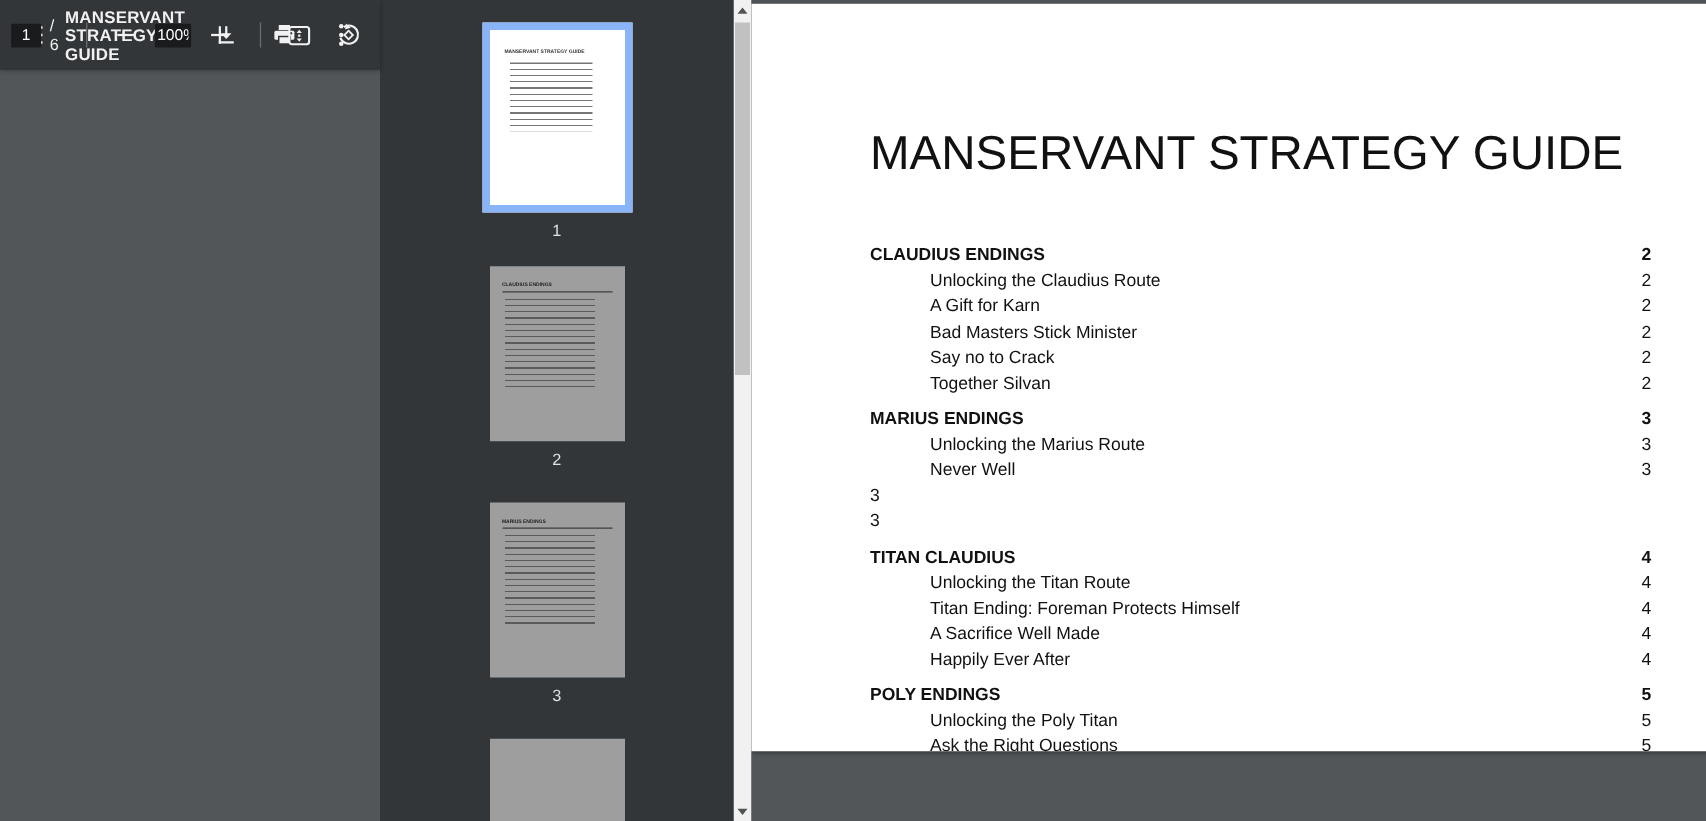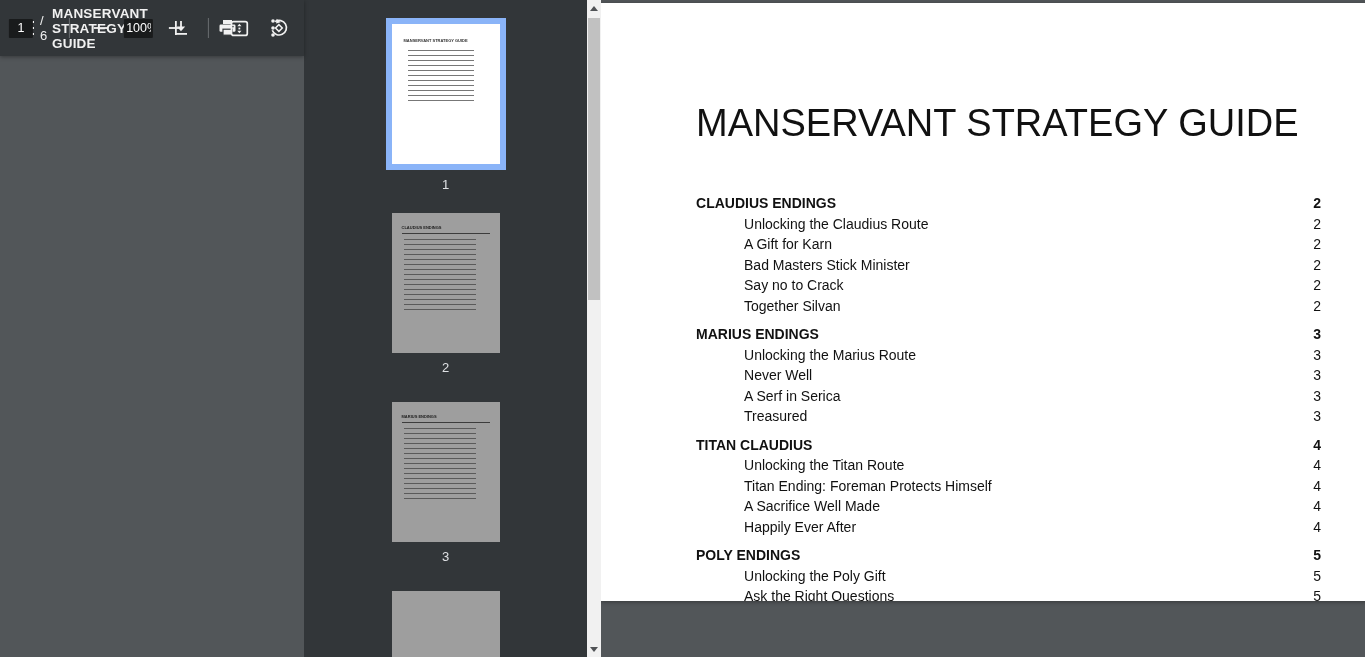--- a/index.html
+++ b/index.html
@@ -252,25 +252,23 @@
             </div>
           <div class="toc-row entry">
               <span class="toc-label">Unlocking the Marius Route</span>
               <span class="toc-page">3</span>
             </div>
           <div class="toc-row entry">
               <span class="toc-label">Never Well</span>
               <span class="toc-page">3</span>
             </div>
           <div class="toc-row entry">
-              <span class="toc-label">A Serf in Serica</span>
-              <span class="toc-page">3</span>
-            </div>
-          <div class="toc-row entry">
-              <span class="toc-label">Treasured</span>
+              <span class="toc-page">3</span>
+            </div>
+          <div class="toc-row entry">
               <span class="toc-page">3</span>
             </div>
           <div class="toc-row header">
               <span class="toc-label">TITAN CLAUDIUS</span>
               <span class="toc-page">4</span>
             </div>
           <div class="toc-row entry">
               <span class="toc-label">Unlocking the Titan Route</span>
               <span class="toc-page">4</span>
             </div>
@@ -284,21 +282,21 @@
             </div>
           <div class="toc-row entry">
               <span class="toc-label">Happily Ever After</span>
               <span class="toc-page">4</span>
             </div>
           <div class="toc-row header">
               <span class="toc-label">POLY ENDINGS</span>
               <span class="toc-page">5</span>
             </div>
           <div class="toc-row entry">
-              <span class="toc-label">Unlocking the Poly Gift</span>
+              <span class="toc-label">Unlocking the Poly Titan</span>
               <span class="toc-page">5</span>
             </div>
           <div class="toc-row entry">
               <span class="toc-label">Ask the Right Questions</span>
               <span class="toc-page">5</span>
             </div>
         </div>
       </div>
     </div>
 

